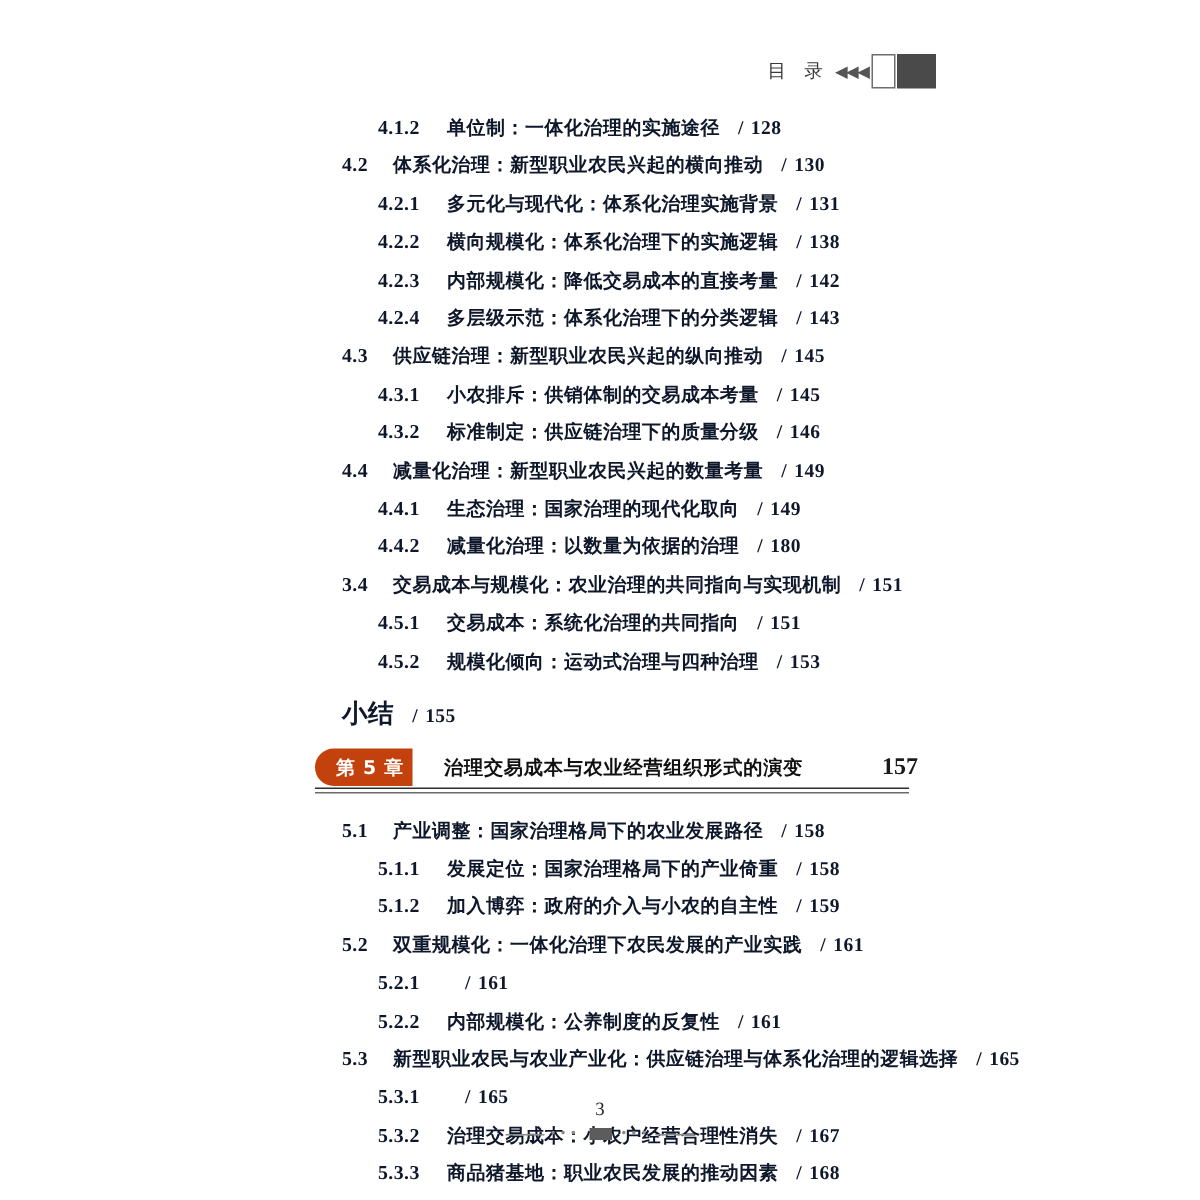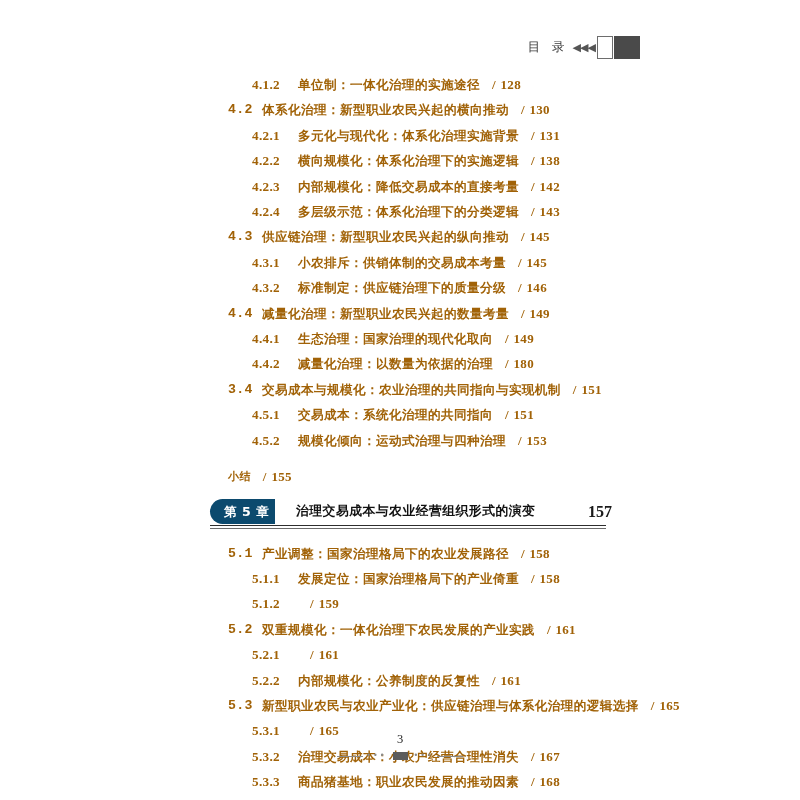--- a/index.html
+++ b/index.html
@@ -18,21 +18,21 @@
     position: relative;
     width: 800px;
     height: 800px;
     box-sizing: border-box;
   }
 
   
   .header {
     position: absolute;
     top: 34px;
-    right: 160px;
+    right: 176px;
     display: flex;
     align-items: center;
     height: 26px;
   }
   .header-title {
     font-size: 12.5px;
     letter-spacing: 4px;
     color: #3a3a3a;
     font-family: "DejaVu Sans", sans-serif;
     margin-right: 4px;
@@ -63,21 +63,21 @@
     left: 0;
     top: 72px;
     width: 800px;
   }
   .row {
     display: flex;
     align-items: flex-start;
     font-family: "DejaVu Sans", sans-serif;
     font-size: 12.6px;
     line-height: 25.4px;
-    color: #a16207;
+    color: #0f172a;
     white-space: nowrap;
   }
   .num {
     flex: 0 0 auto;
     font-family: "Liberation Serif", serif;
     font-weight: bold;
     font-size: 13.2px;
     letter-spacing: 0.3px;
   }
   .txt {
@@ -95,61 +95,61 @@
   .slash {
     font-family: "Liberation Serif", serif;
     font-weight: bold;
     font-size: 13px;
     margin: 0 5px 0 12px;
   }
 
   
   .lvl2 { padding-left: 228px; }
   .lvl3 { padding-left: 252px; }
-  .lvl2 .num { width: 34px; font-family: Liberation Mono, monospace; }
+  .lvl2 .num { width: 34px; }
   .lvl3 .num { width: 46px; }
 
   
   .summary {
     padding-left: 228px;
     margin-top: 11px;
     margin-bottom: 9px;
   }
-  .summary .txt { font-size: 11px; }
+  .summary .txt { font-size: 17px; }
 
   
   .chapter {
     position: relative;
     margin-top: 6px;
     margin-left: 210px;
     width: 390px;
     height: 30px;
   }
   .chapter-tab {
     position: absolute;
     left: 0;
     top: 0;
     height: 25px;
     padding: 0 6px 0 14px;
-    background: #0c4a6e;
+    background: #c2410c;
     color: #ffffff;
     font-family: "DejaVu Sans", sans-serif;
     font-weight: bold;
     font-size: 12.6px;
     line-height: 25px;
     border-radius: 13px 0 0 13px;
     letter-spacing: 0.5px;
     white-space: nowrap;
   }
   .chapter-title {
     position: absolute;
     left: 86px;
     top: 0;
     line-height: 25px;
-    font-family: Liberation Serif, serif;
+    font-family: Liberation Sans, sans-serif;
     font-weight: bold;
     font-size: 12.8px;
     letter-spacing: 0.5px;
     color: #111;
     white-space: nowrap;
   }
   .chapter-page {
     position: absolute;
     left: 378px;
     top: 0;
@@ -342,20 +342,21 @@
       <span class="pg">158</span>
     </div>
     <div class="row lvl3">
       <span class="num">5.1.1</span>
       <span class="txt">发展定位：国家治理格局下的产业倚重</span>
       <span class="slash">/</span>
       <span class="pg">158</span>
     </div>
     <div class="row lvl3">
       <span class="num">5.1.2</span>
+      <span class="txt">加入博弈：政府的介入与小农的自主性</span>
       <span class="slash">/</span>
       <span class="pg">159</span>
     </div>
     <div class="row lvl2">
       <span class="num">5.2</span>
       <span class="txt">双重规模化：一体化治理下农民发展的产业实践</span>
       <span class="slash">/</span>
       <span class="pg">161</span>
     </div>
     <div class="row lvl3">

